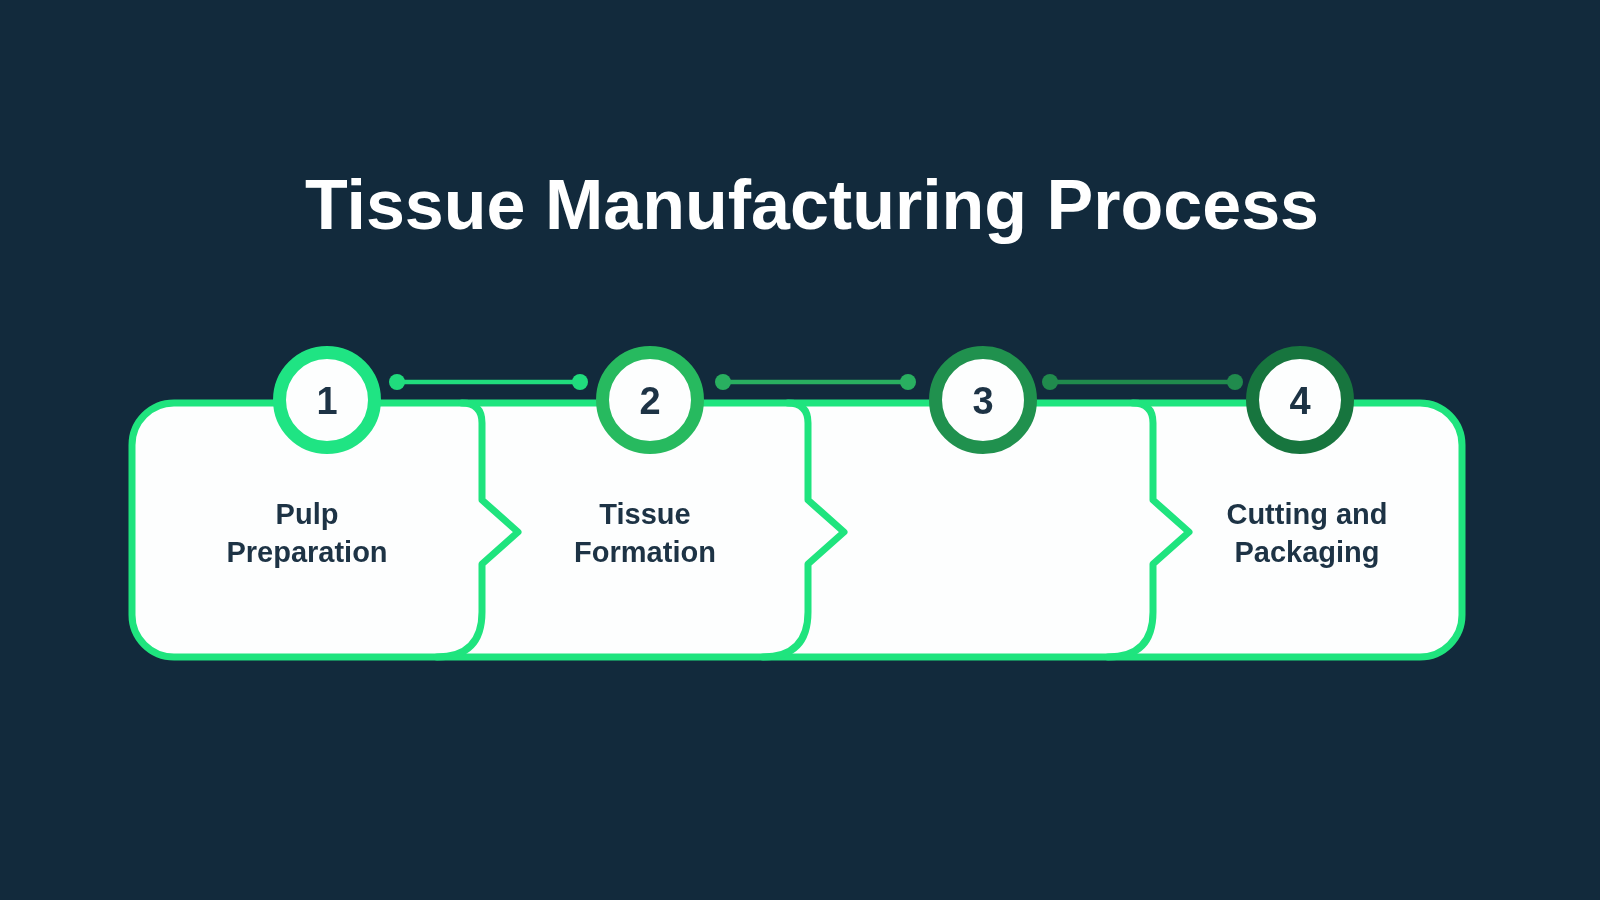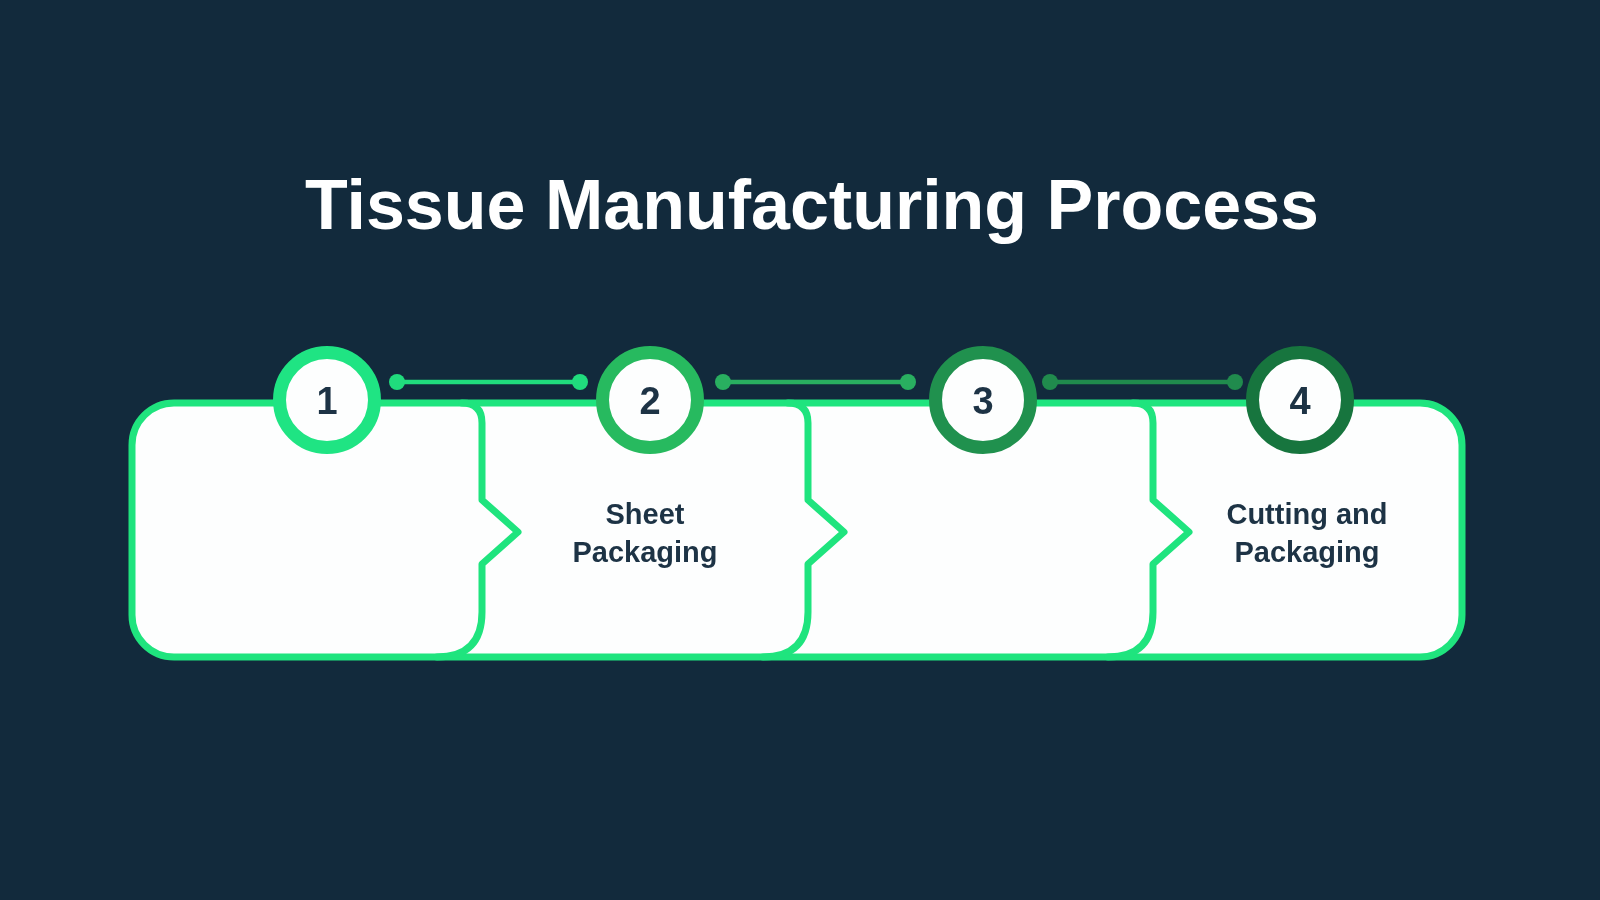--- a/index.html
+++ b/index.html
@@ -80,16 +80,17 @@
     <circle class="box-shape" cx="650" cy="400" r="47.5" stroke-width="13" stroke="#27BA5F"></circle>
     <circle class="box-shape" cx="983" cy="400" r="47.5" stroke-width="13" stroke="#20914E"></circle>
     <circle class="box-shape" cx="1300" cy="400" r="47.5" stroke-width="13" stroke="#17753E"></circle>
   </svg>
 
   <div class="step-number" style="left:327px; top:401px;">1</div>
   <div class="step-number" style="left:650px; top:401px;">2</div>
   <div class="step-number" style="left:983px; top:401px;">3</div>
   <div class="step-number" style="left:1300px; top:401px;">4</div>
 
-  <div class="step-label" style="left:645px; top:534px;">Sheet Packaging</div>
+  <div class="step-label" style="left:307px; top:534px;">Pulp Preparation</div>
+  <div class="step-label" style="left:645px; top:534px;">Tissue Formation</div>
   <div class="step-label" style="left:1307px; top:534px;">Cutting and Packaging</div>
 
 </div>
 
 </body></html>

